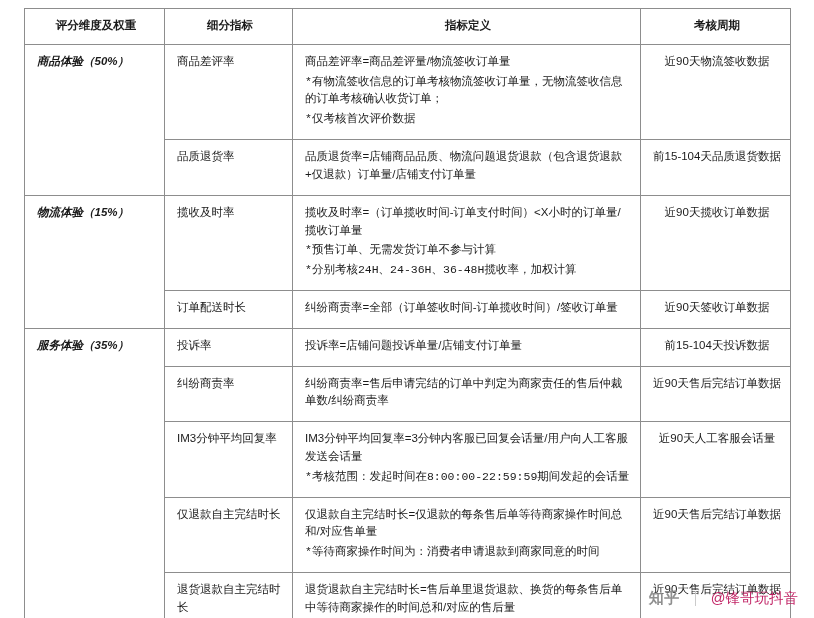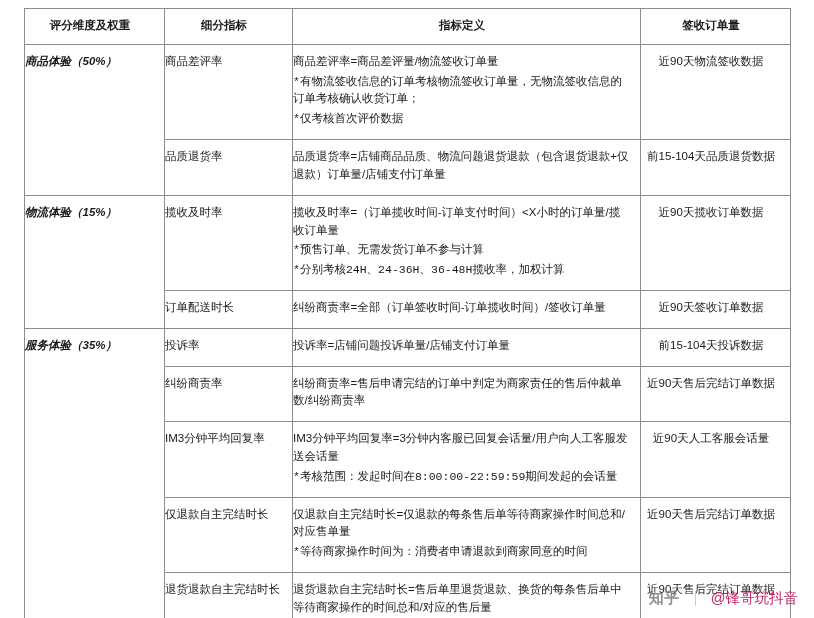--- a/index.html
+++ b/index.html
@@ -28,21 +28,21 @@
     background: #fff;
   }
   table.grid col.c1 { width: 140px; }
   table.grid col.c2 { width: 128px; }
   table.grid col.c3 { width: 348px; }
   table.grid col.c4 { width: 150px; }
 
   table.grid th, table.grid td {
     border: 1px solid #8d8d8d;
     vertical-align: top;
-    padding: 8px 9px 9px 0;
+    padding: 8px 9px 9px 12px;
     font-size: 11.5px;
     line-height: 1.55;
   }
   thead th {
     text-align: center;
     font-weight: bold;
     font-size: 12.5px;
     padding-top: 12px;
     padding-bottom: 12px;
     background: #ffffff;
@@ -115,21 +115,21 @@
       <col class="c1">
         <col class="c2">
         <col class="c3">
         <col class="c4">
     </colgroup>
     <thead>
       <tr>
         <th>评分维度及权重</th>
         <th>细分指标</th>
         <th>指标定义</th>
-        <th>签收订单量</th>
+        <th>考核周期</th>
       </tr>
     </thead>
     <tbody id="tbody">
         <tr>
           <td class="dim" rowspan="2">商品体验（50%）</td>
           <td class="metric">商品差评率</td>
           <td class="def">
             <p>商品差评率=商品差评量/物流签收订单量</p>
             <p class="note">*有物流签收信息的订单考核物流签收订单量，无物流签收信息的订单考核确认收货订单；</p>
             <p class="note">*仅考核首次评价数据</p>

